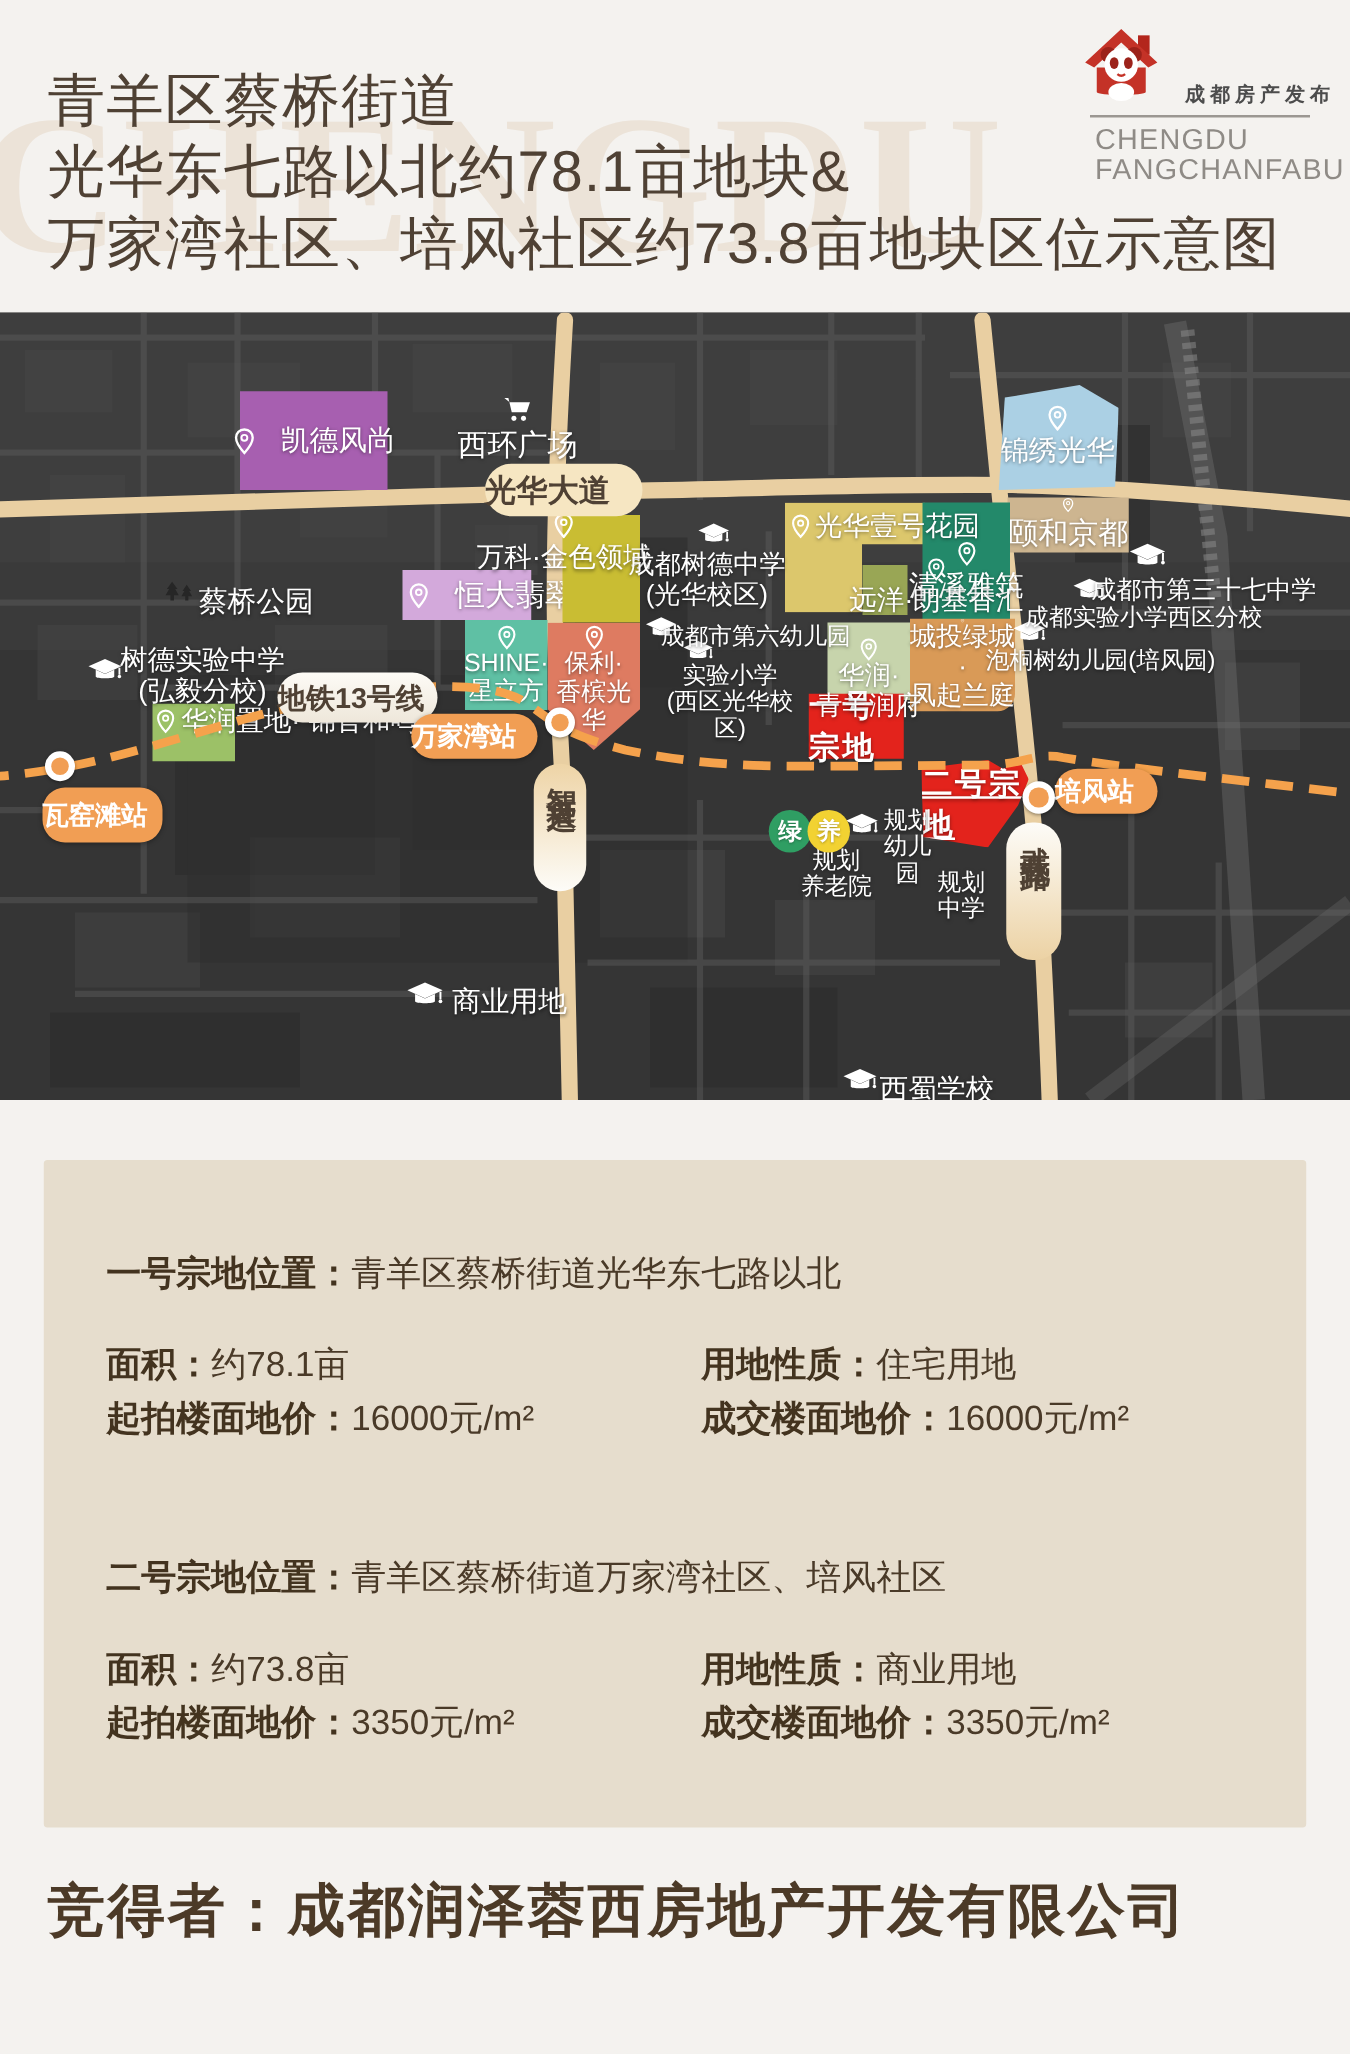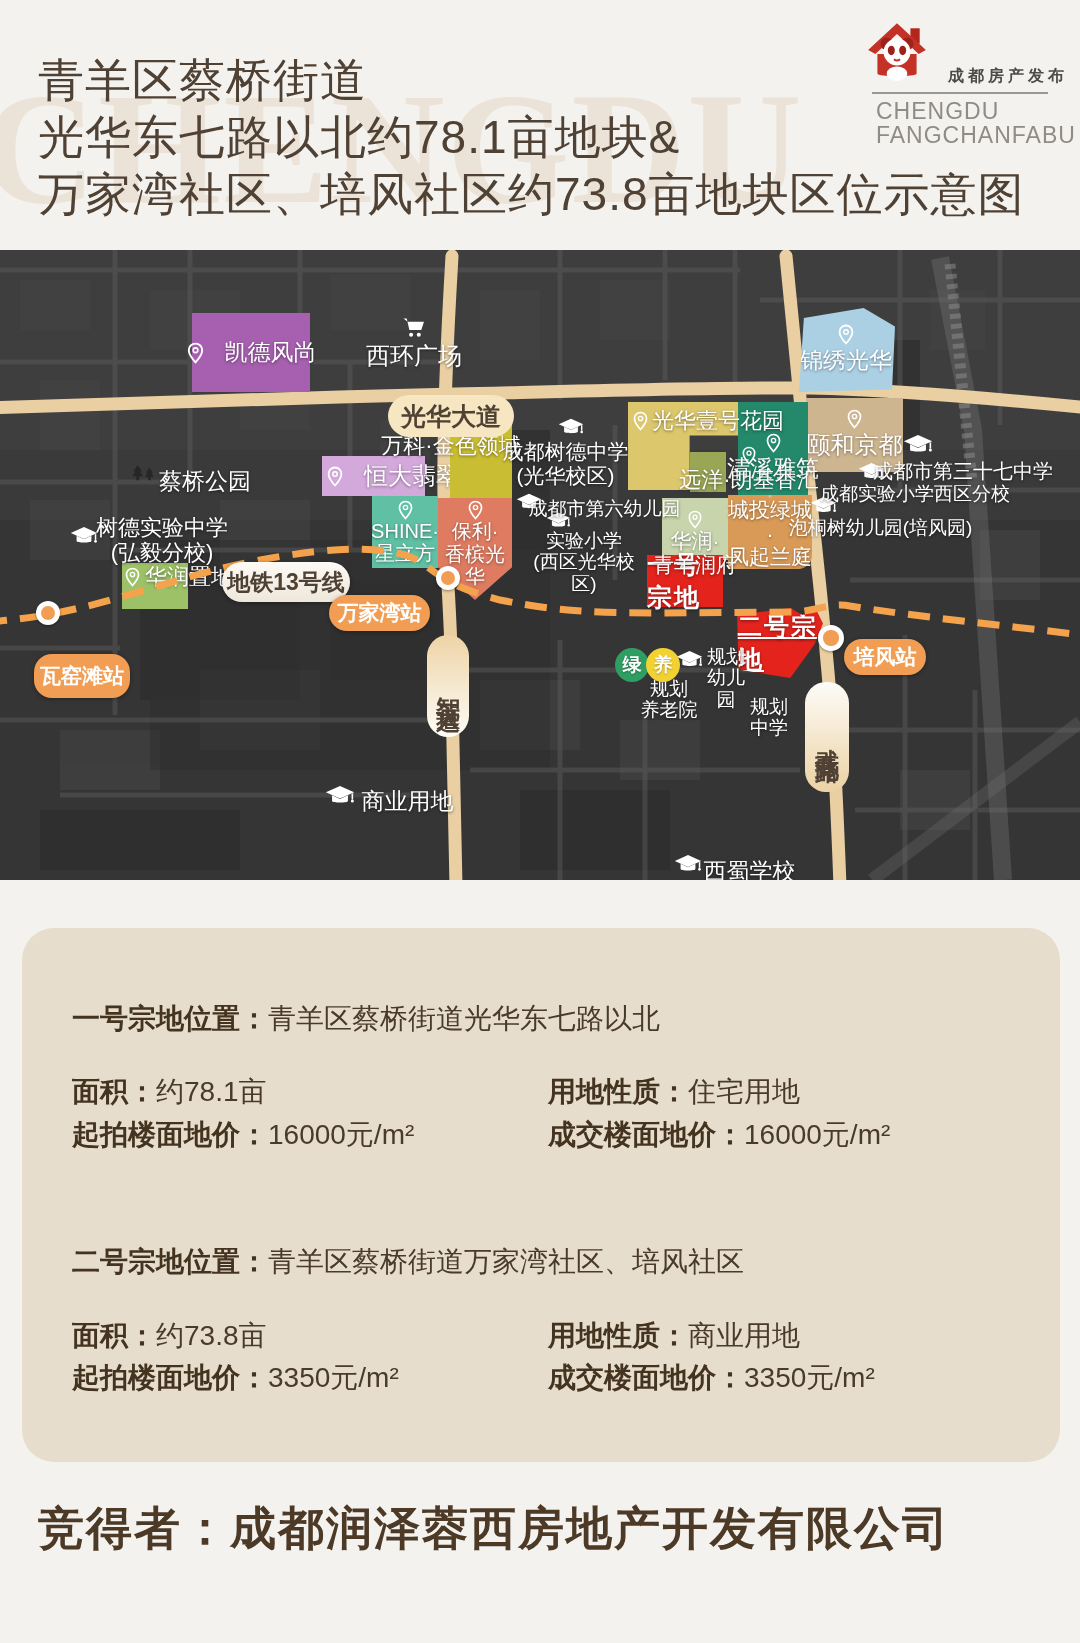--- a/index.html
+++ b/index.html
@@ -24,39 +24,39 @@
   .z1{z-index:1;} .z4{z-index:4;}
   .blk{position:absolute;z-index:2;display:flex;align-items:center;justify-content:center;
        flex-direction:column;color:#fff;text-shadow:0 1px 3px rgba(0,0,0,.45);}
   .blk .row{display:flex;align-items:center;gap:20px;}
   .pre{white-space:pre-line;text-align:center;line-height:1.12;}
   .nowrap{white-space:nowrap;}
   .maplabel{position:absolute;z-index:5;color:#fff;text-shadow:0 1px 3px rgba(0,0,0,.55);
             display:flex;align-items:center;justify-content:center;text-align:center;}
   .overlabel{position:absolute;z-index:3;color:#fff;text-shadow:0 1px 3px rgba(0,0,0,.5);
              display:flex;align-items:center;justify-content:center;flex-direction:column;}
-  .pill{position:absolute;z-index:5;display:flex;align-items:center;justify-content:center;
-        border-radius:18px;margin-top:24px;}
+  .pill{position:absolute;z-index:5;display:flex;align-items:center;justify-content:flex-start;
+        border-radius:18px;}
   .pill-station{background:#f19e54;color:#fff;font-size:21px;font-weight:600;
                 box-shadow:0 1px 4px rgba(0,0,0,.35);}
   .pill-road{background:#f6e6c2;color:#4f4134;font-size:25px;font-weight:600;}
   .pill-metrolabel{background:linear-gradient(#fdfbf6,#eee7da);color:#4f4134;font-size:23px;
                    font-weight:700;box-shadow:0 1px 4px rgba(0,0,0,.35);}
   .pill-vroad{writing-mode:vertical-rl;color:#4f4134;font-size:24px;font-weight:700;
               letter-spacing:4px;border-radius:21px;}
   .station{position:absolute;z-index:6;background:#fff;border-radius:50%;
            display:flex;align-items:center;justify-content:center;box-shadow:0 1px 3px rgba(0,0,0,.4);}
   .station i{display:block;width:58%;height:58%;background:#f19e54;border-radius:50%;}
   .badge{position:absolute;z-index:5;border-radius:50%;color:#fff;font-size:19px;font-weight:700;
          display:flex;align-items:center;justify-content:center;text-shadow:0 1px 2px rgba(0,0,0,.3);}
   .capicon{position:absolute;z-index:5;}
   .plot-label{font-size:25px;font-weight:800;letter-spacing:2px;}
   
-  .panel{position:absolute;left:22px;top:928px;width:1010px;height:534px;background:#e6ddcd;
-         border-radius:32px;padding-left:28px;}
+  .panel{position:absolute;left:35px;top:928px;width:1010px;height:534px;background:#e6ddcd;
+         border-radius:3px;}
   .prow{position:absolute;font-size:28px;color:#4a3a28;white-space:nowrap;}
   .prow b{font-weight:800;color:#43331f;}
   
   .winner{position:absolute;left:38px;top:1498px;font-size:46px;font-weight:800;color:#4c3a27;
           letter-spacing:2px;white-space:nowrap;}
 </style>
 </head>
 <body>
 
 <svg width="0" height="0" style="position:absolute" aria-hidden="true">
@@ -209,21 +209,21 @@
     </div>
 
     <div class="blk" style="left:797px;top:58px;width:98px;height:84px;background:#abd0e4;
                 clip-path:polygon(7% 12%,68% 0,100% 22%,97% 97%,2% 100%);">
       <svg width="18" height="21">
           <use href="#i-pin"></use>
         </svg>
       <span class="nowrap" style="font-size:23px">锦绣光华</span>
     </div>
 
-    <div class="blk" style="left:806px;top:148px;width:97px;height:74px;background:#cdb590;">
+    <div class="blk" style="left:806px;top:148px;width:97px;height:44px;background:#cdb590;">
       <svg width="17" height="20">
           <use href="#i-pin"></use>
         </svg>
       <span class="nowrap" style="font-size:24px">颐和京都</span>
     </div>
 
     <div class="blk" style="left:628px;top:152px;width:112px;height:88px;background:#dcc76c;
                 clip-path:polygon(0 0,100% 0,100% 38%,55% 38%,55% 100%,0 100%);"></div>
     <div class="overlabel" style="left:632px;top:156px;flex-direction:row;gap:3px;">
       <svg width="17" height="20">

